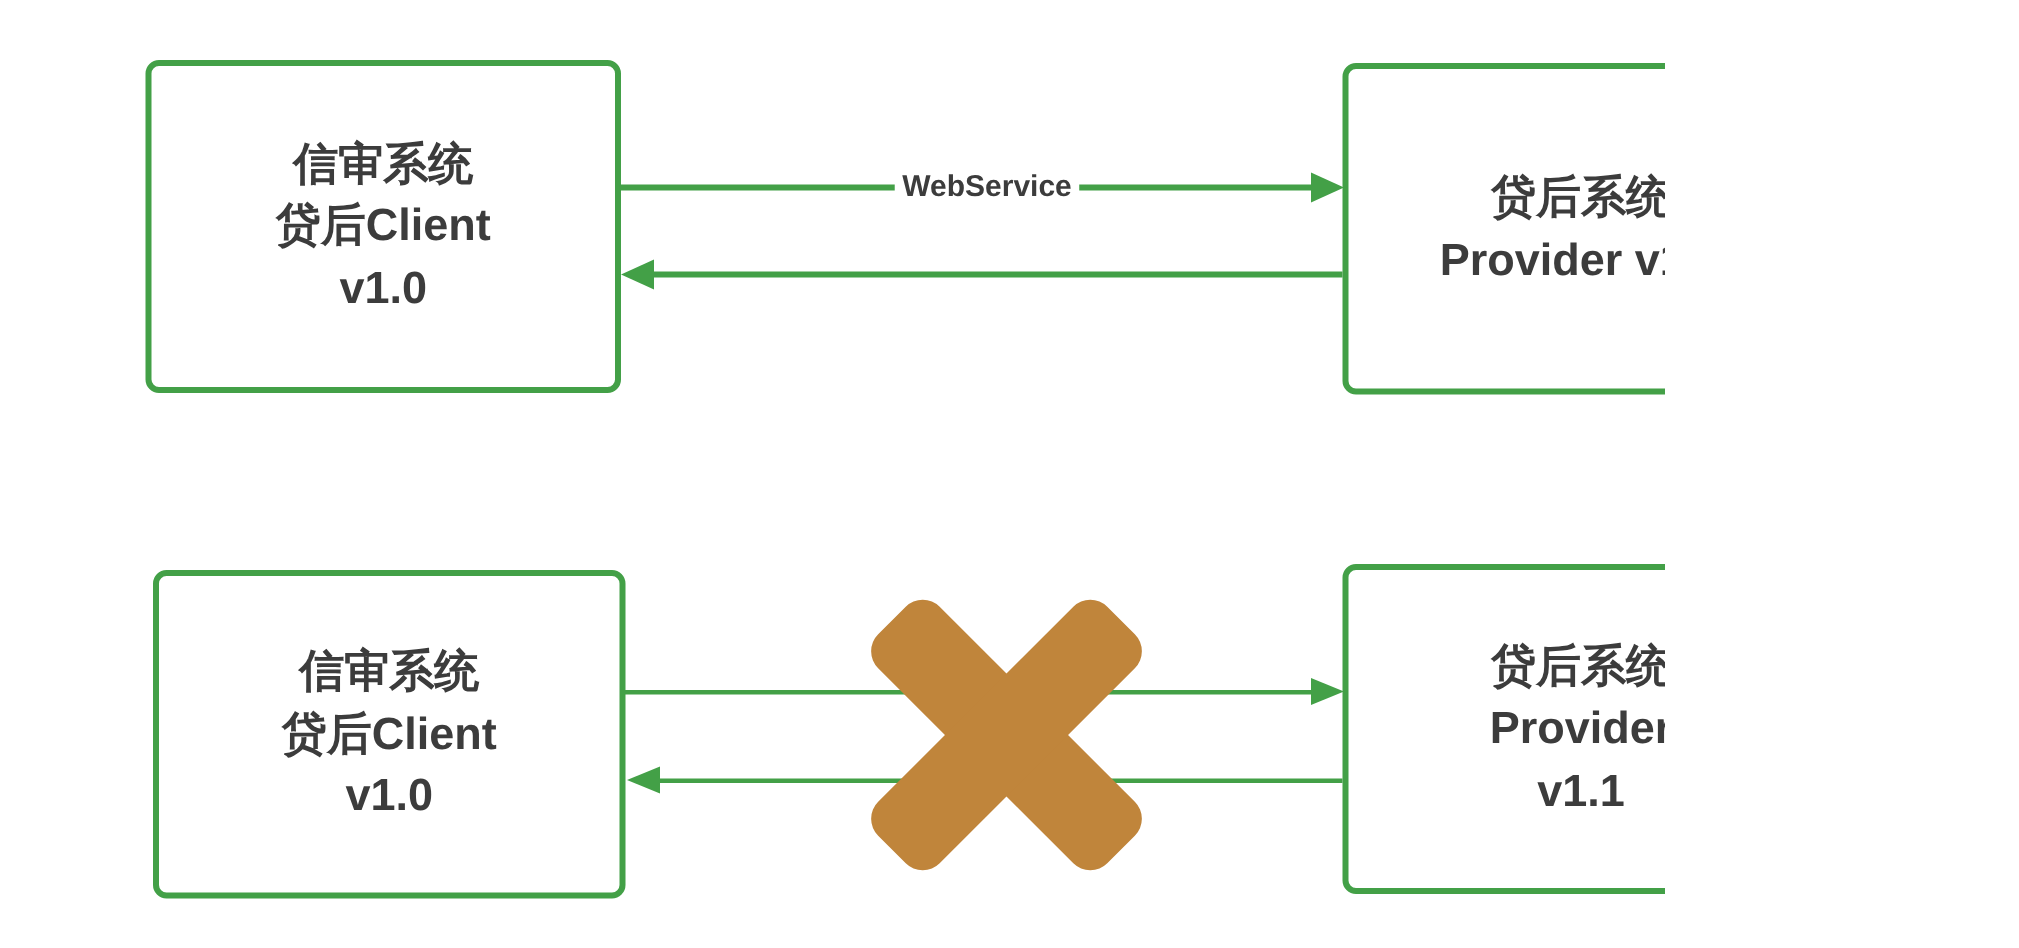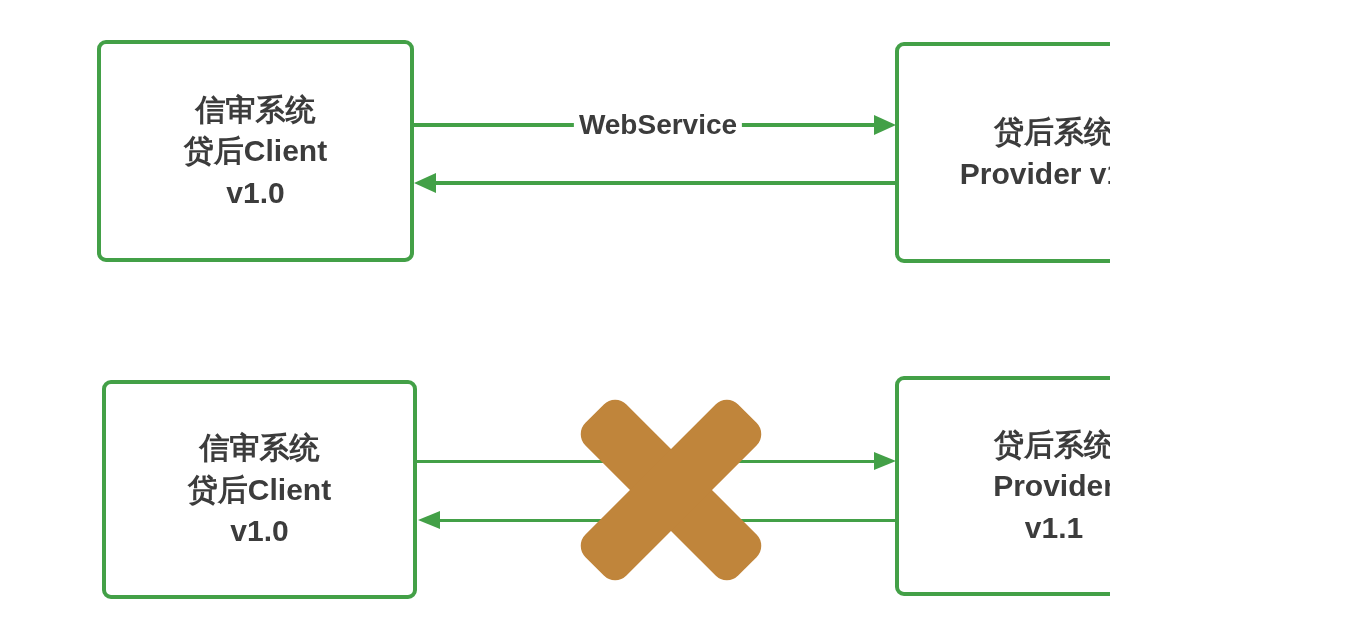--- a/index.html
+++ b/index.html
@@ -68,21 +68,21 @@
   .head-bot-response { left: 418px; top: 511px; border-top-width: 9px; border-bottom-width: 9px; }
 
   .conn-label {
     position: absolute;
     left: 658px;
     top: 125px;
     transform: translate(-50%, -50%);
     background: #ffffff;
     padding: 0 5px;
     color: #3C3C3C;
-    font-size: 28px;
+    font-size: 20px;
     font-weight: bold;
     z-index: 2;
     white-space: nowrap;
   }
 
   .cross {
     position: absolute;
     left: 563px;
     top: 390px;
     width: 216px;

